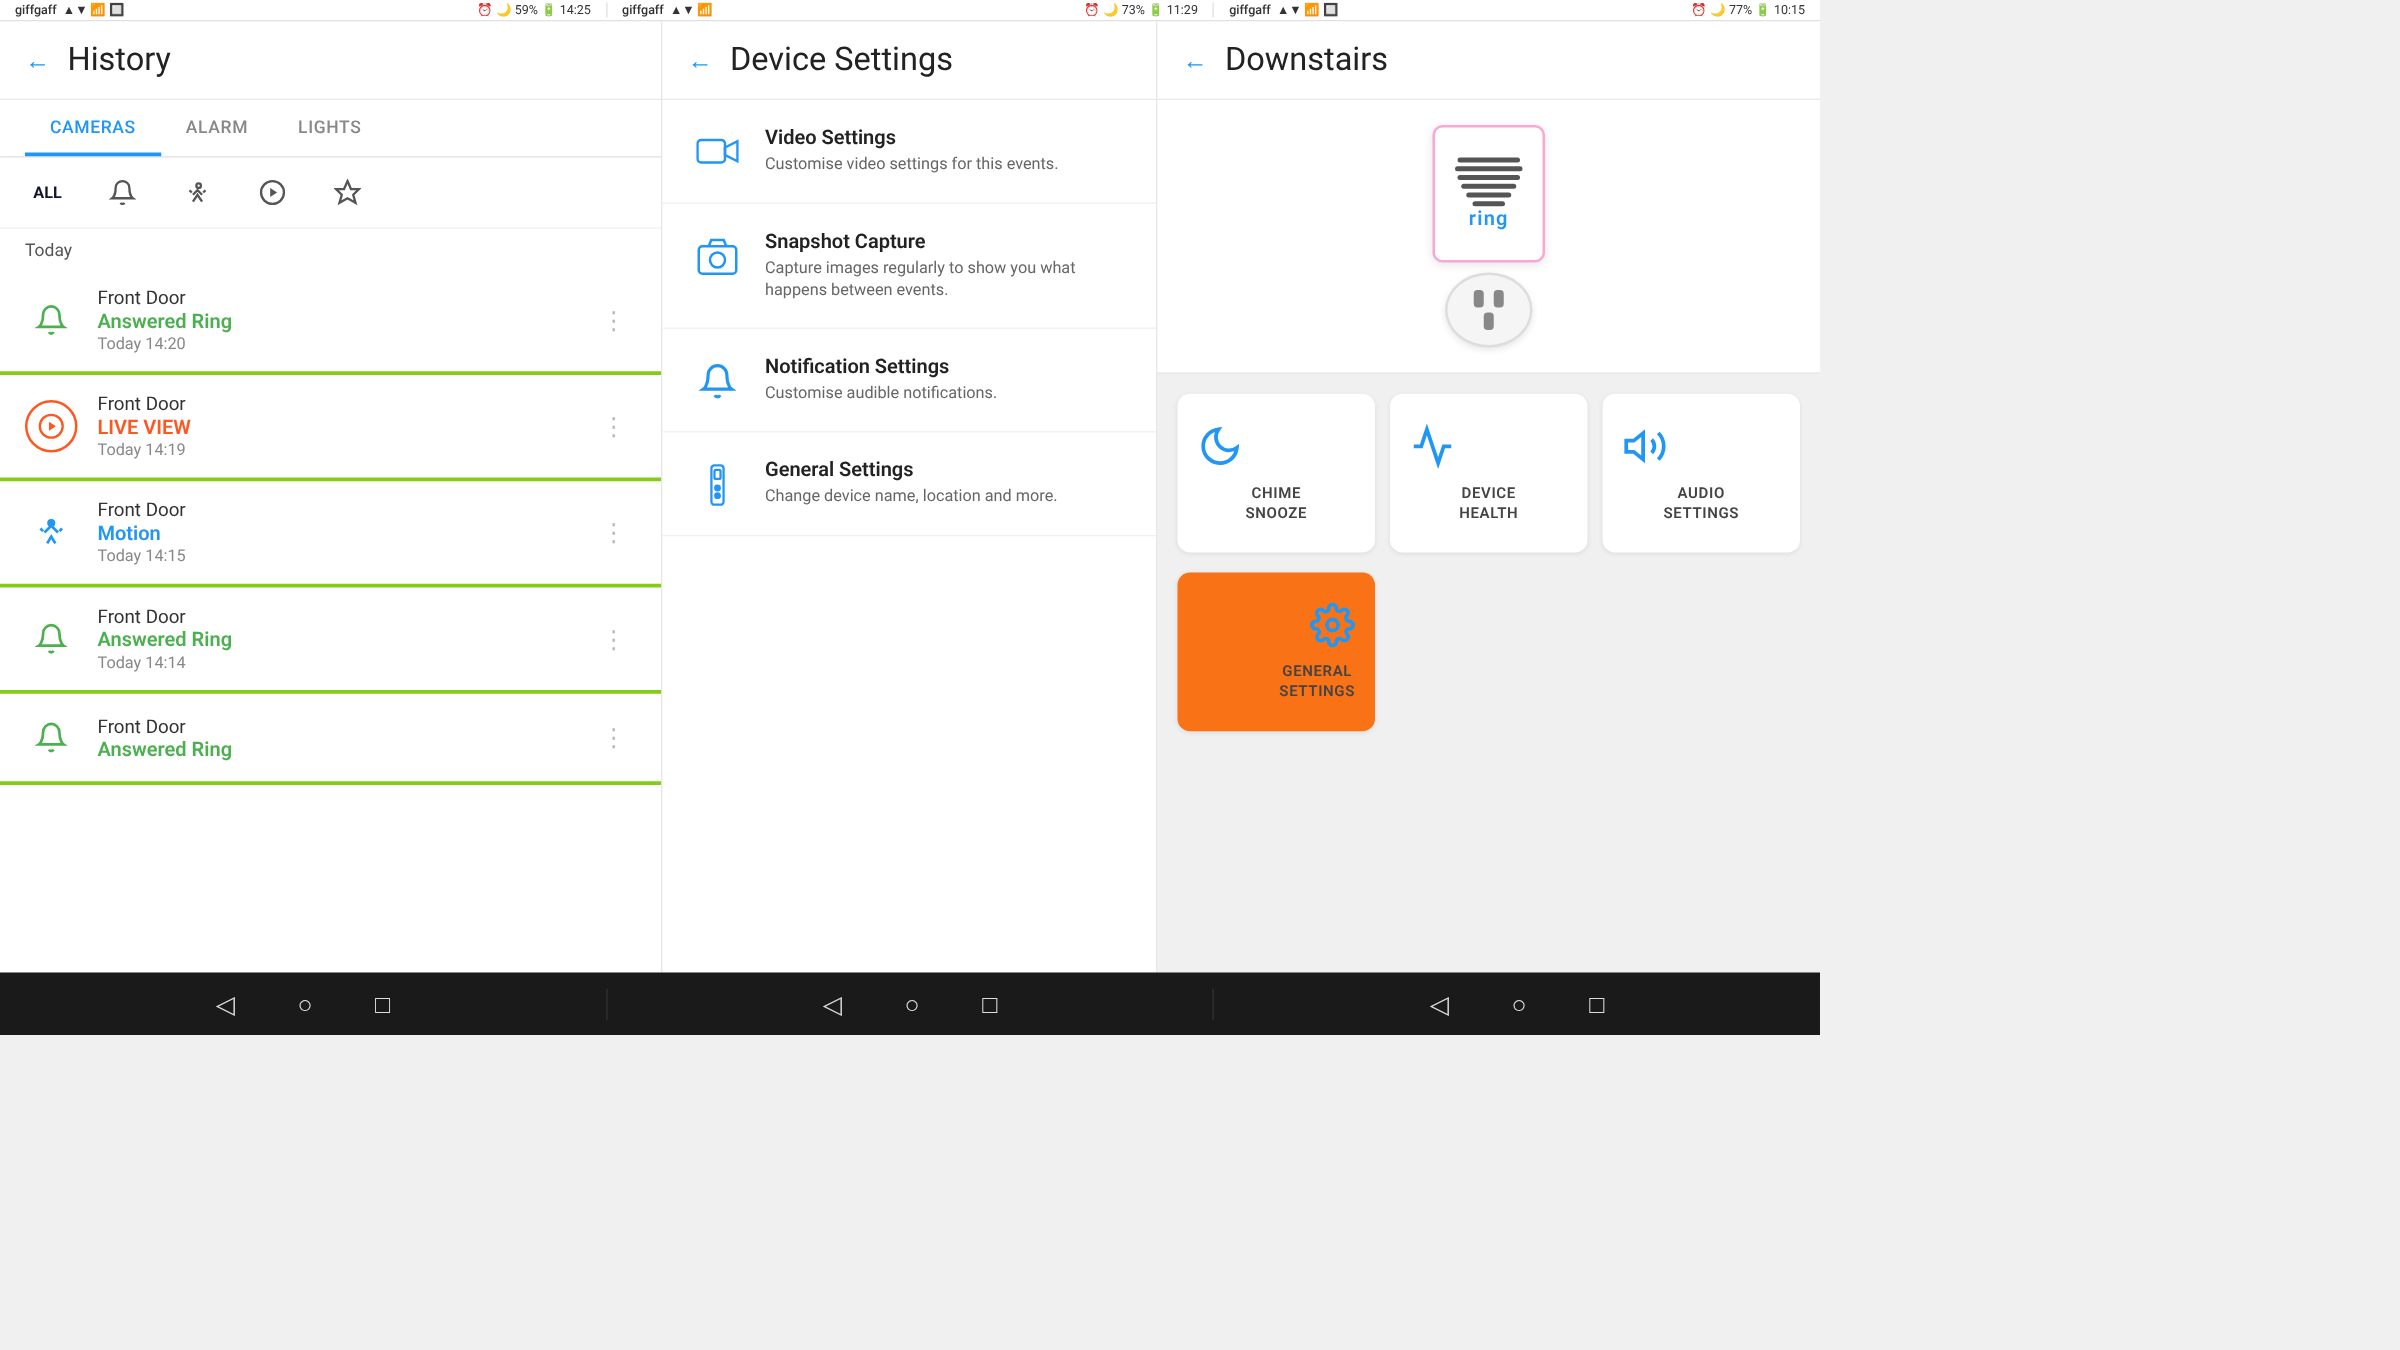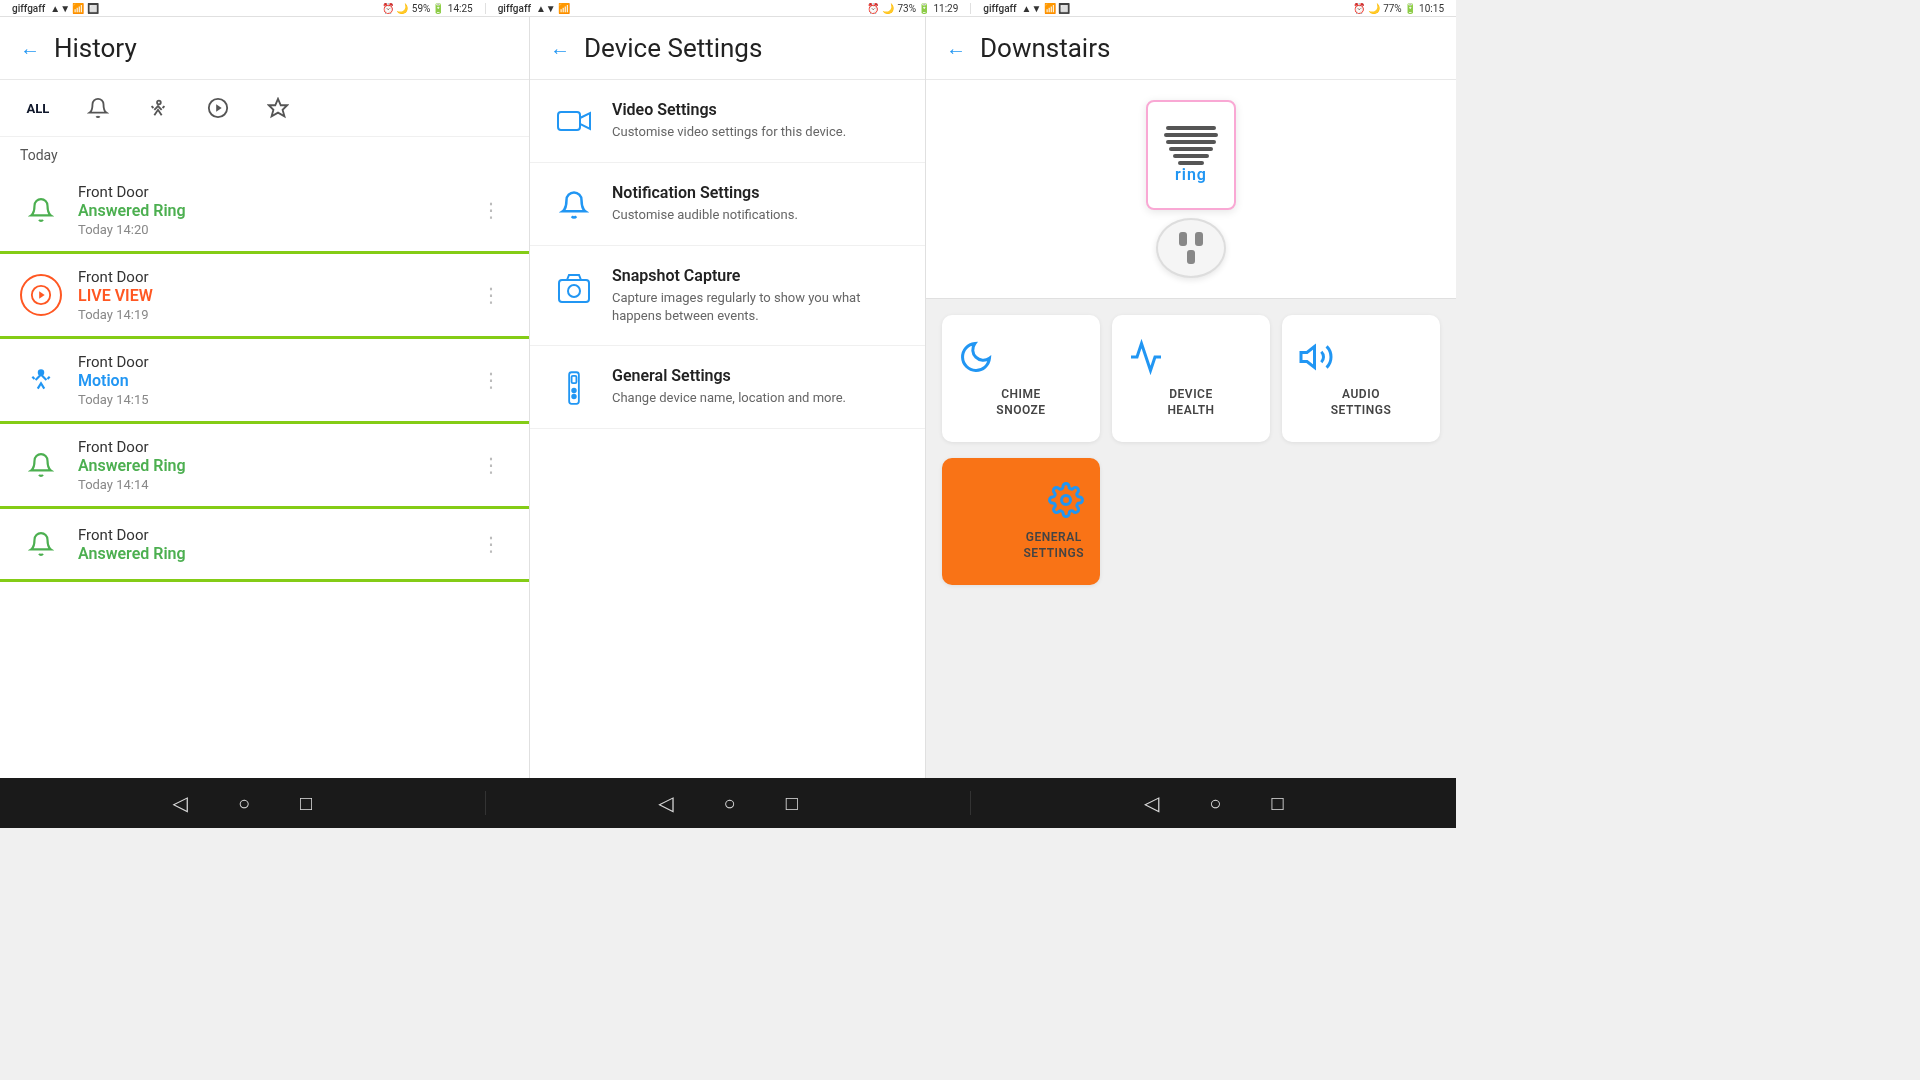--- a/index.html
+++ b/index.html
@@ -408,20 +408,25 @@
 </div>
 
 <div class="panels">
 
   <div class="panel-history">
     <div class="panel-header">
       <span class="back-arrow">←</span>
       <span class="panel-title">History</span>
     </div>
 
+    <div class="tabs-row">
+      <div class="tab-item active">CAMERAS</div>
+      <div class="tab-item">ALARM</div>
+      <div class="tab-item">LIGHTS</div>
+    </div>
 
     <div class="filter-row">
       <div class="filter-item active-filter">
         <span style="font-size:13px;font-weight:700;">ALL</span>
       </div>
       <div class="filter-item">
         <svg width="22" height="22" viewBox="0 0 24 24" fill="none" stroke="#555" stroke-width="2">
           <path d="M18 8A6 6 0 0 0 6 8c0 7-3 9-3 9h18s-3-2-3-9"></path>
           <path d="M13.73 21a2 2 0 0 1-3.46 0"></path>
         </svg>
@@ -542,48 +547,48 @@
 
       <div class="settings-item">
         <div class="settings-icon">
           <svg width="34" height="28" viewBox="0 0 34 28" fill="none" stroke="#2196F3" stroke-width="2">
             <rect x="1" y="4" width="22" height="18" rx="3" stroke="#2196F3" fill="none"></rect>
             <polygon points="23,10 33,5 33,21 23,16" fill="none" stroke="#2196F3" stroke-width="2"></polygon>
           </svg>
         </div>
         <div class="settings-text">
           <h3>Video Settings</h3>
-          <p>Customise video settings for this device.</p>
-        </div>
-      </div>
-
-      <div class="settings-item">
-        <div class="settings-icon">
-          <svg width="30" height="30" viewBox="0 0 24 24" fill="none" stroke="#2196F3" stroke-width="2">
-            <path d="M18 8A6 6 0 0 0 6 8c0 7-3 9-3 9h18s-3-2-3-9"></path>
-            <path d="M13.73 21a2 2 0 0 1-3.46 0"></path>
-          </svg>
-        </div>
-        <div class="settings-text">
-          <h3>Notification Settings</h3>
-          <p>Customise audible notifications.</p>
+          <p>Customise video settings for this events.</p>
         </div>
       </div>
 
       <div class="settings-item">
         <div class="settings-icon">
           <svg width="34" height="30" viewBox="0 0 34 30" fill="none" stroke="#2196F3" stroke-width="2">
             <rect x="2" y="7" width="30" height="22" rx="3" fill="none" stroke="#2196F3"></rect>
             <circle cx="17" cy="18" r="6" fill="none" stroke="#2196F3"></circle>
             <path d="M10 7l2-5h10l2 5" stroke="#2196F3" fill="none"></path>
           </svg>
         </div>
         <div class="settings-text">
           <h3>Snapshot Capture</h3>
           <p>Capture images regularly to show you what happens between events.</p>
+        </div>
+      </div>
+
+      <div class="settings-item">
+        <div class="settings-icon">
+          <svg width="30" height="30" viewBox="0 0 24 24" fill="none" stroke="#2196F3" stroke-width="2">
+            <path d="M18 8A6 6 0 0 0 6 8c0 7-3 9-3 9h18s-3-2-3-9"></path>
+            <path d="M13.73 21a2 2 0 0 1-3.46 0"></path>
+          </svg>
+        </div>
+        <div class="settings-text">
+          <h3>Notification Settings</h3>
+          <p>Customise audible notifications.</p>
         </div>
       </div>
 
       <div class="settings-item">
         <div class="settings-icon">
           <svg width="28" height="34" viewBox="0 0 14 28" fill="none" stroke="#2196F3" stroke-width="1.5">
             <rect x="3" y="1" width="8" height="26" rx="2" fill="none" stroke="#2196F3"></rect>
             <rect x="5" y="4" width="4" height="6" rx="1" fill="none" stroke="#2196F3"></rect>
             <circle cx="7" cy="16" r="1.5" fill="#2196F3"></circle>
             <circle cx="7" cy="21" r="1.5" fill="#2196F3"></circle>

